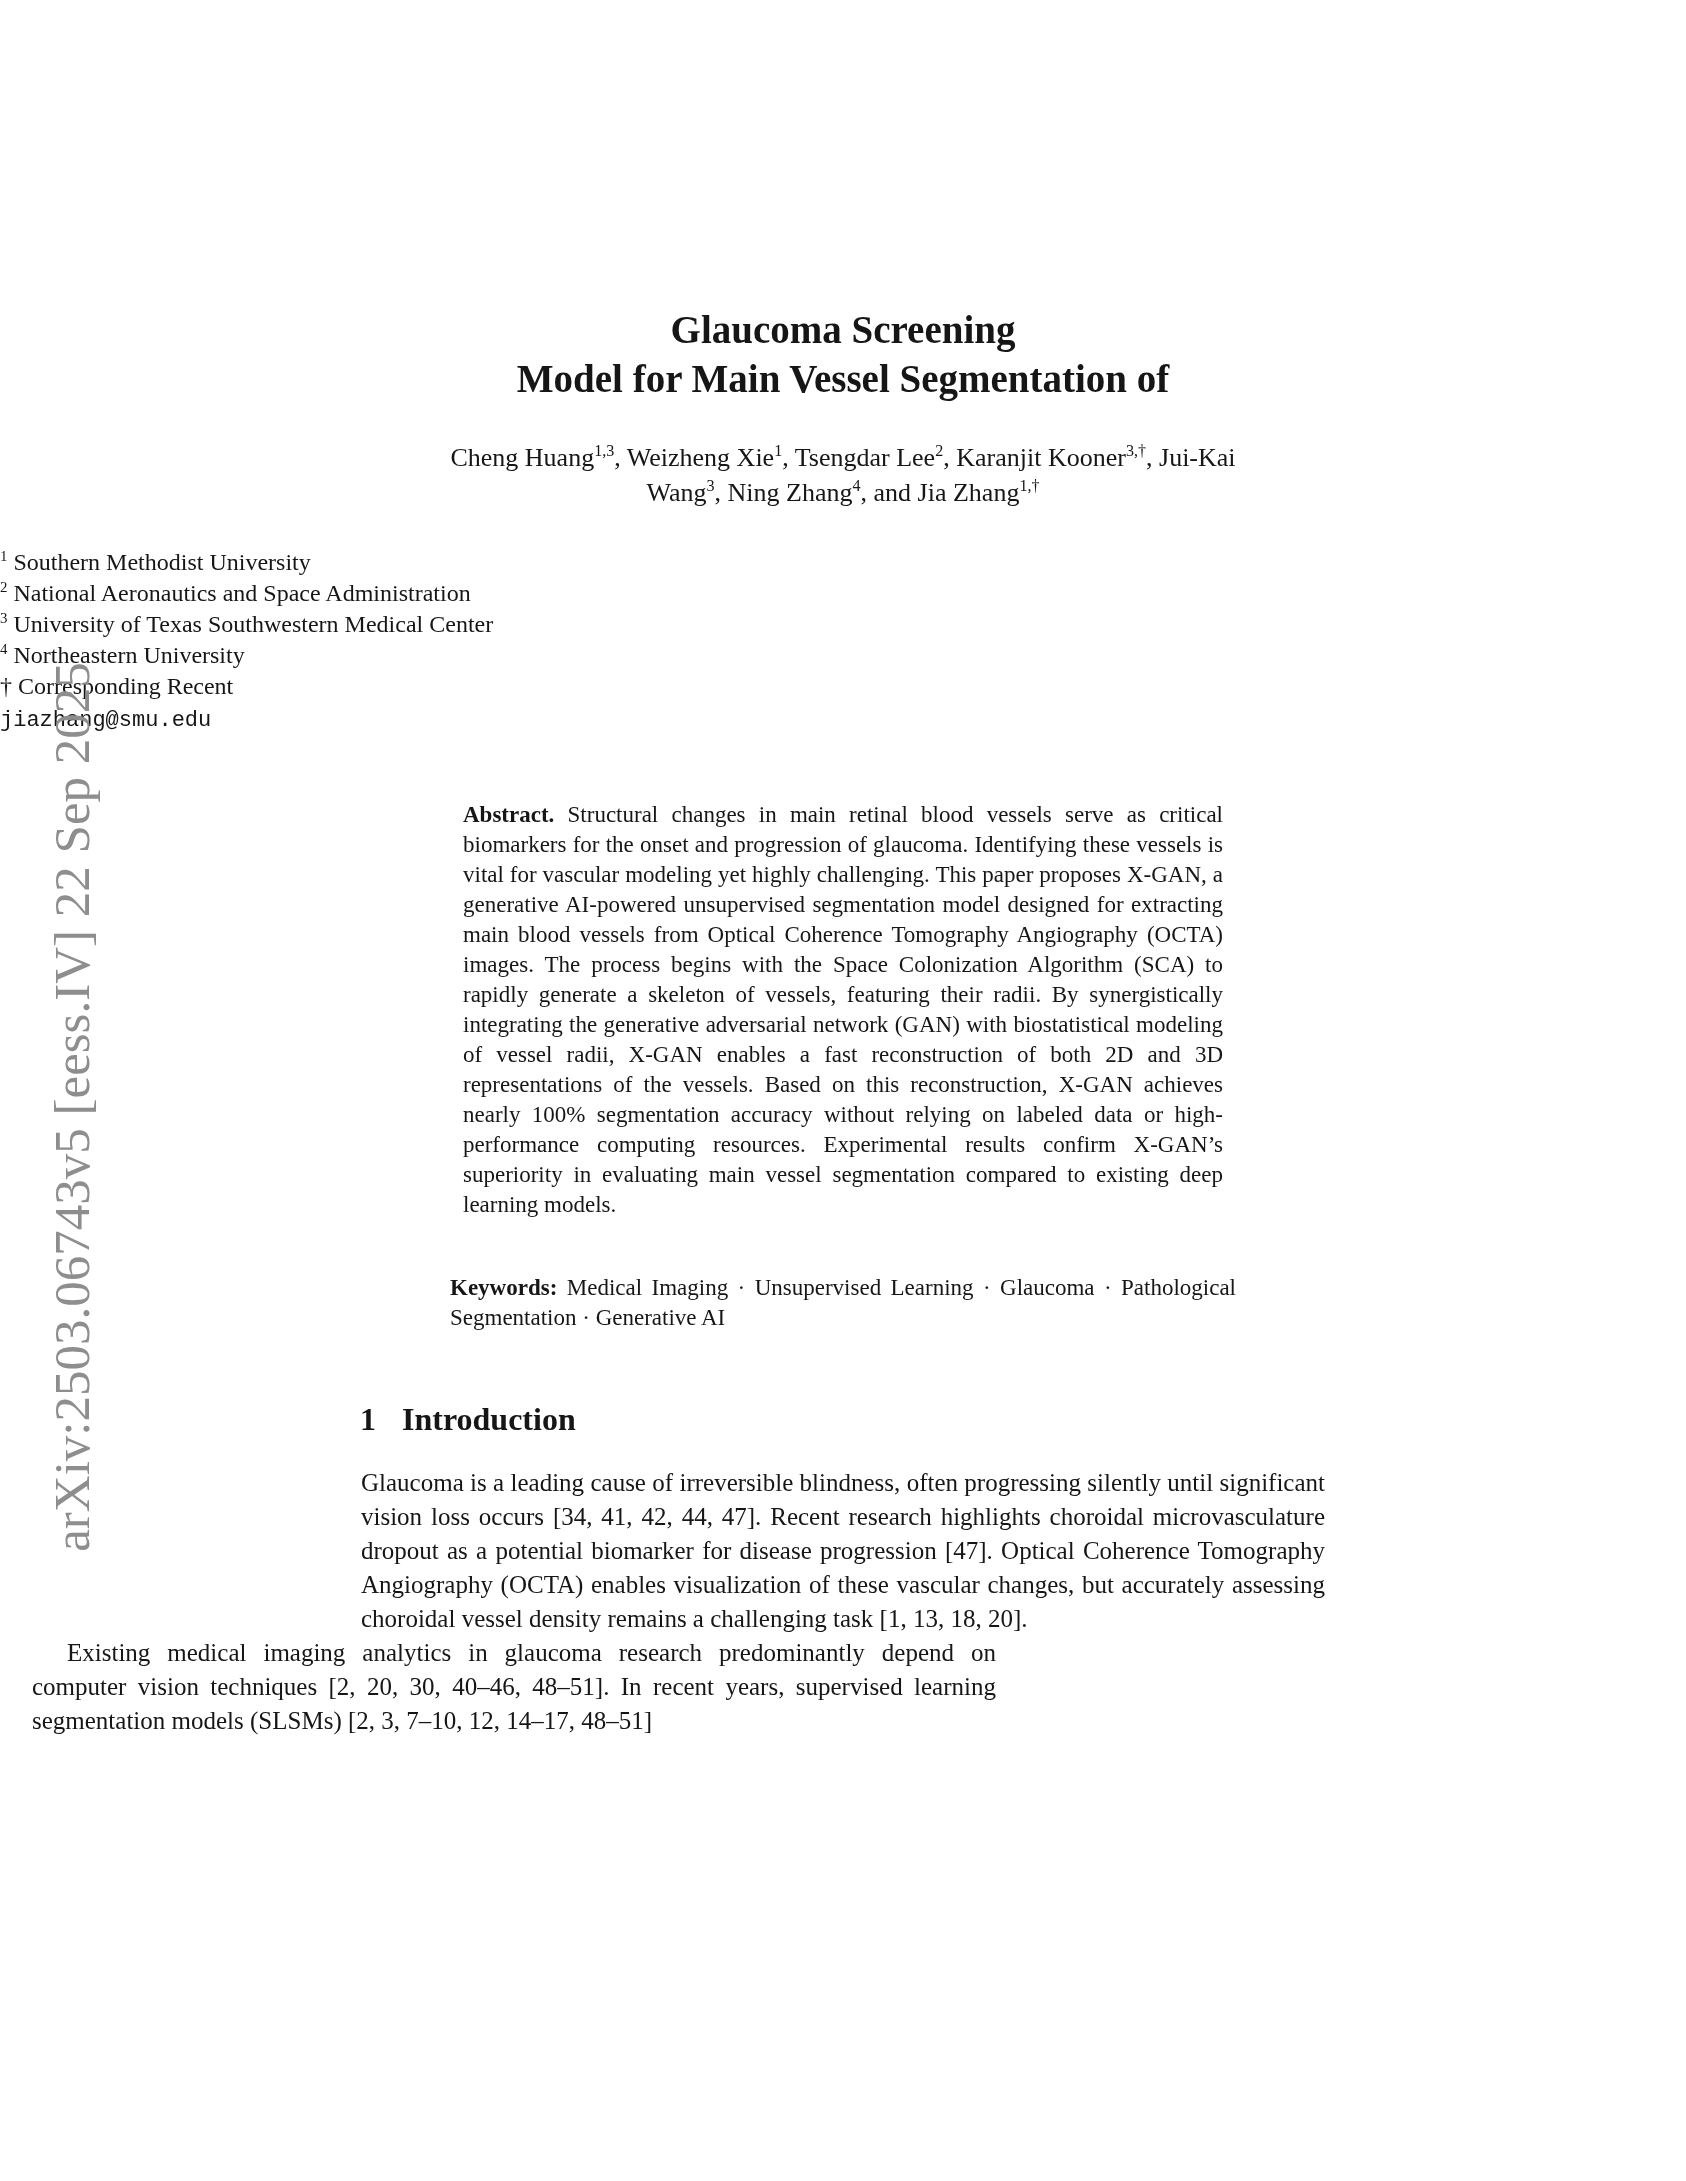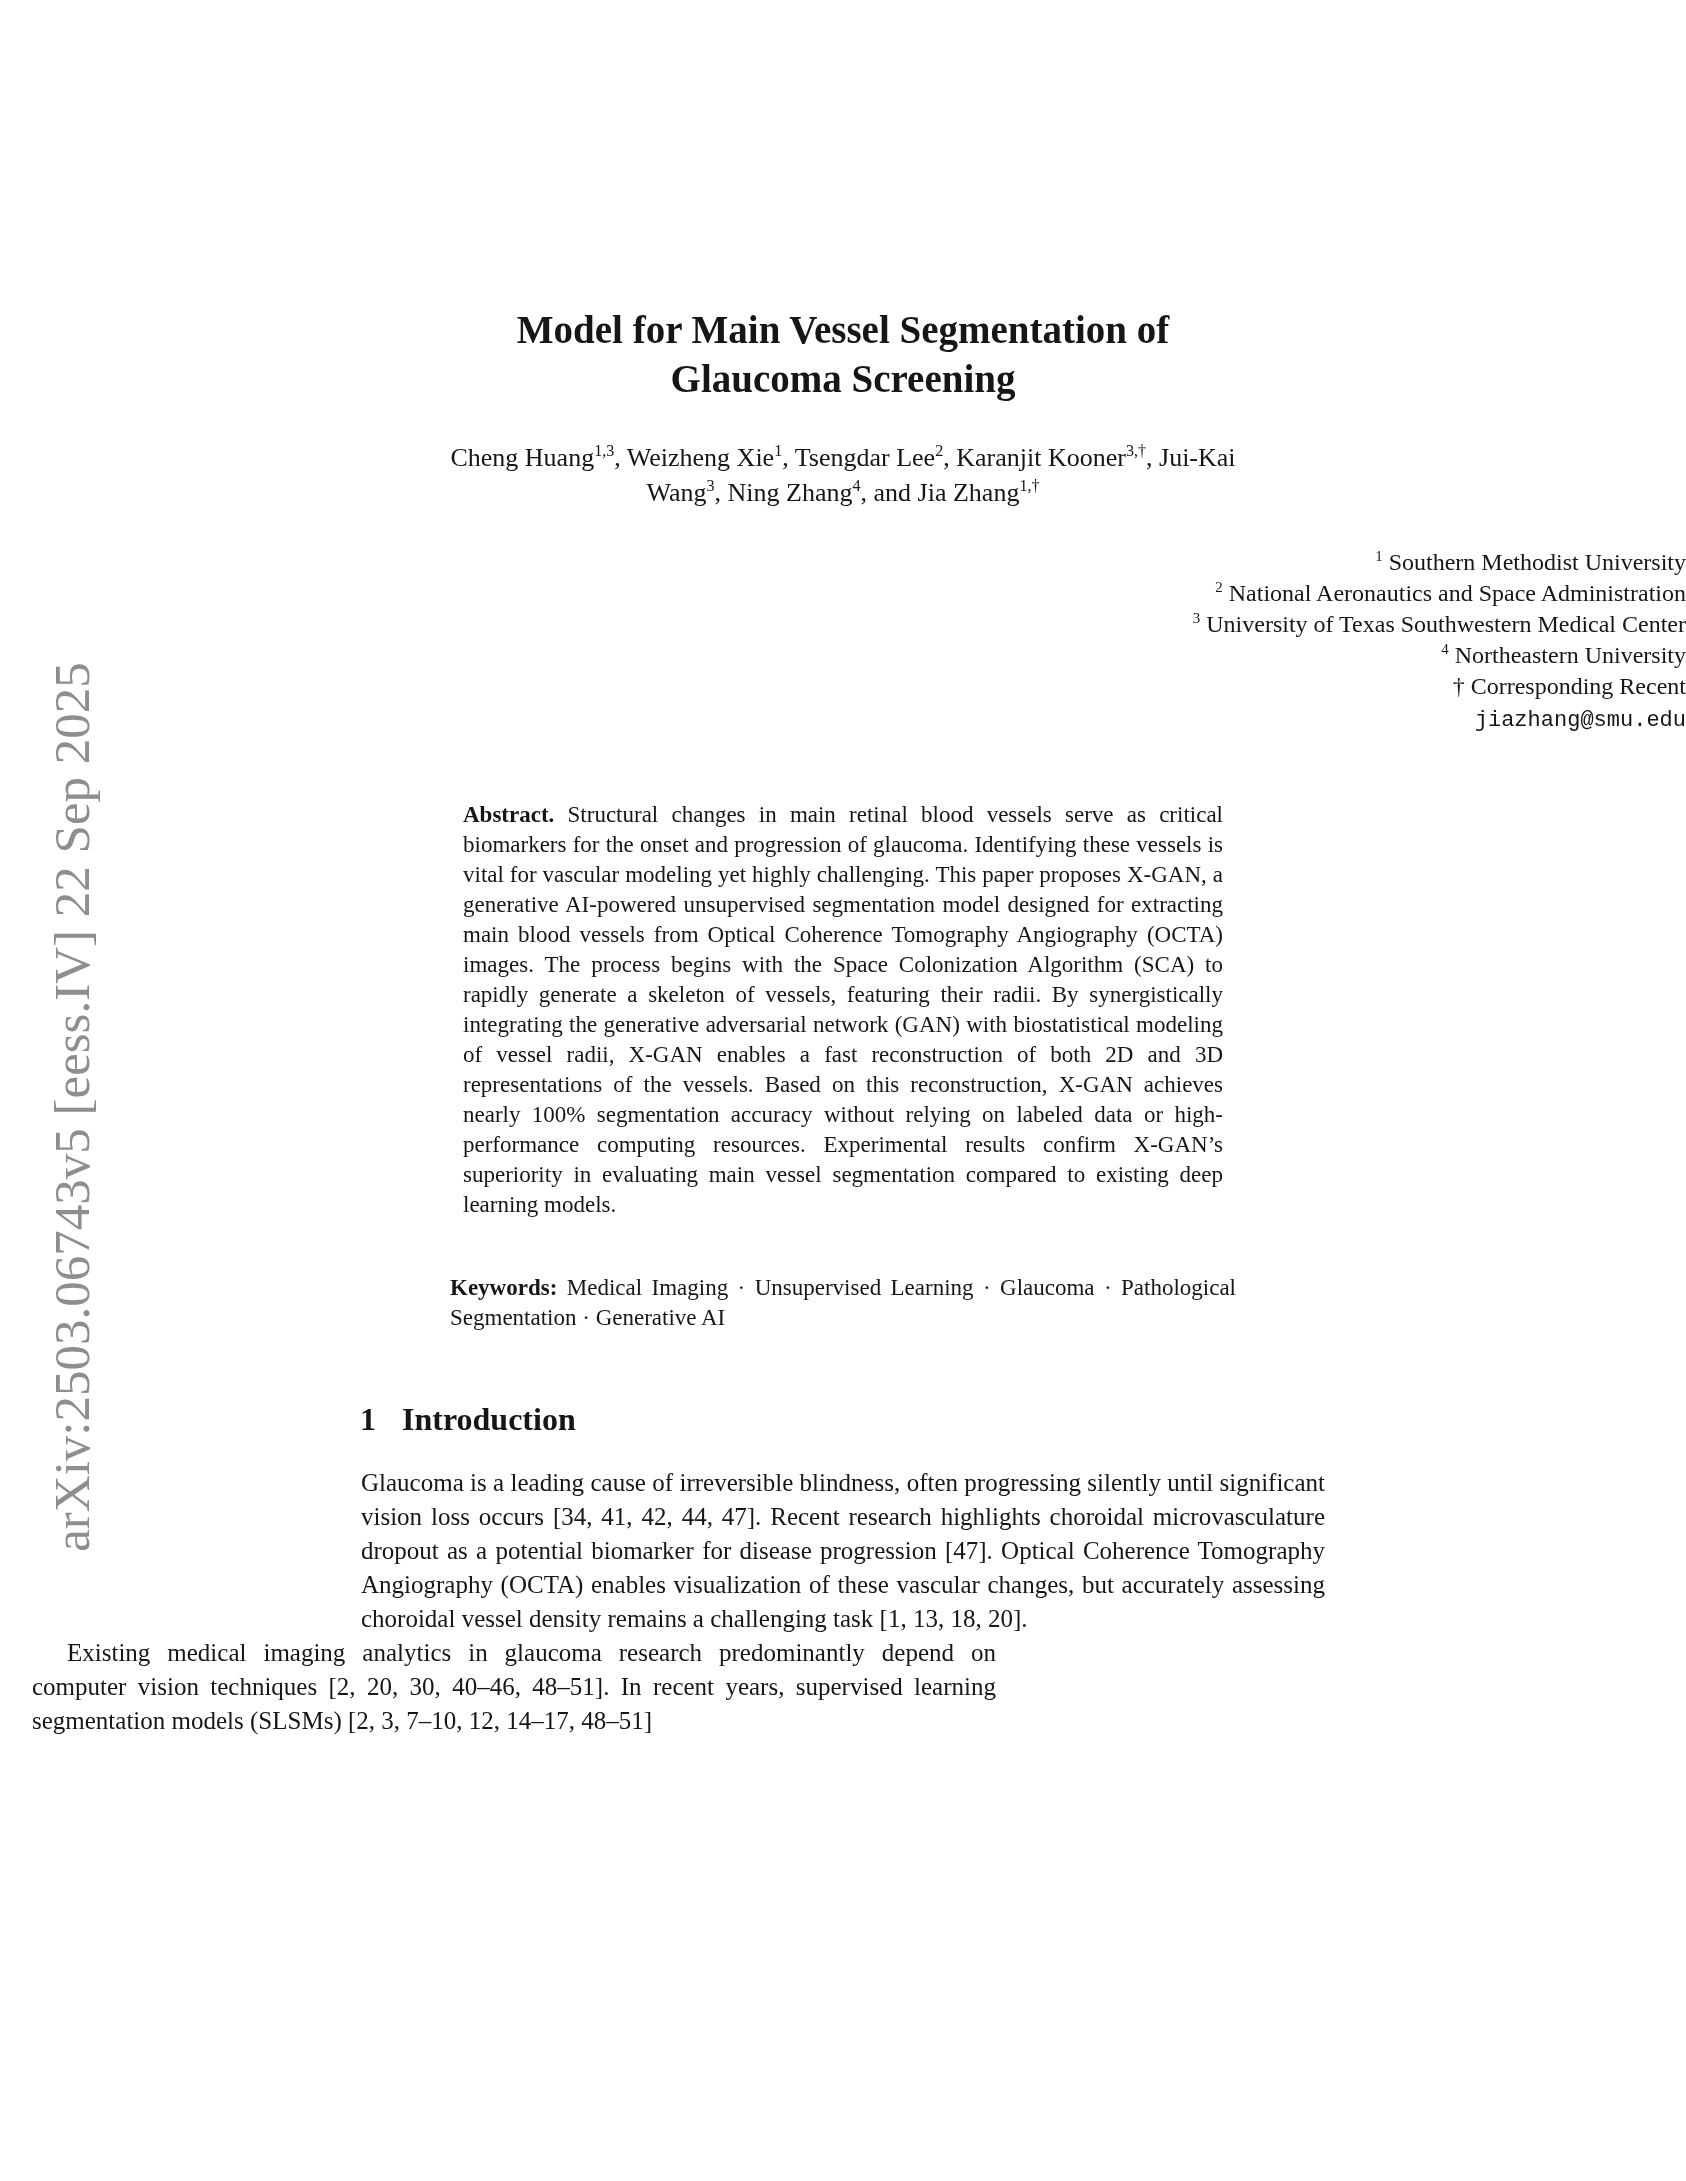--- a/index.html
+++ b/index.html
@@ -40,21 +40,21 @@
   .tline { display: block; }
   .authors {
     margin-top: 37px;
     text-align: center;
     font-size: 26px;
     line-height: 35px;
     hyphens: none;
   }
   .affiliations {
     margin-top: 37px;
-    text-align: right;
+    text-align: left;
     font-size: 24px;
     line-height: 31px;
     hyphens: none;
   }
   .email {
     font-family: Liberation Mono, monospace;
     font-size: 22px;
     margin-top: 2.8px;
   }
   sup { font-size: 62%; line-height: 0; vertical-align: super; }
@@ -90,22 +90,22 @@
   }
 </style>
 </head>
 <body>
 
 <div class="page">
 
   <div class="watermark">arXiv:2503.06743v5  [eess.IV]  22 Sep 2025</div>
 
   <h1 class="title">
+    <span class="tline">Glaucoma Screening</span>
     <span class="tline">Model for Main Vessel Segmentation of</span>
-    <span class="tline">Glaucoma Screening</span>
   </h1>
 
   <div class="authors">
     <div>Cheng Huang<sup>1,3</sup>, Weizheng Xie<sup>1</sup>, Tsengdar Lee<sup>2</sup>, Karanjit Kooner<sup>3,†</sup>, Jui-Kai</div>
     <div>Wang<sup>3</sup>, Ning Zhang<sup>4</sup>, and Jia Zhang<sup>1,†</sup></div>
   </div>
 
   <div class="affiliations">
     <div><sup>1</sup> Southern Methodist University</div>
     <div><sup>2</sup> National Aeronautics and Space Administration</div>

